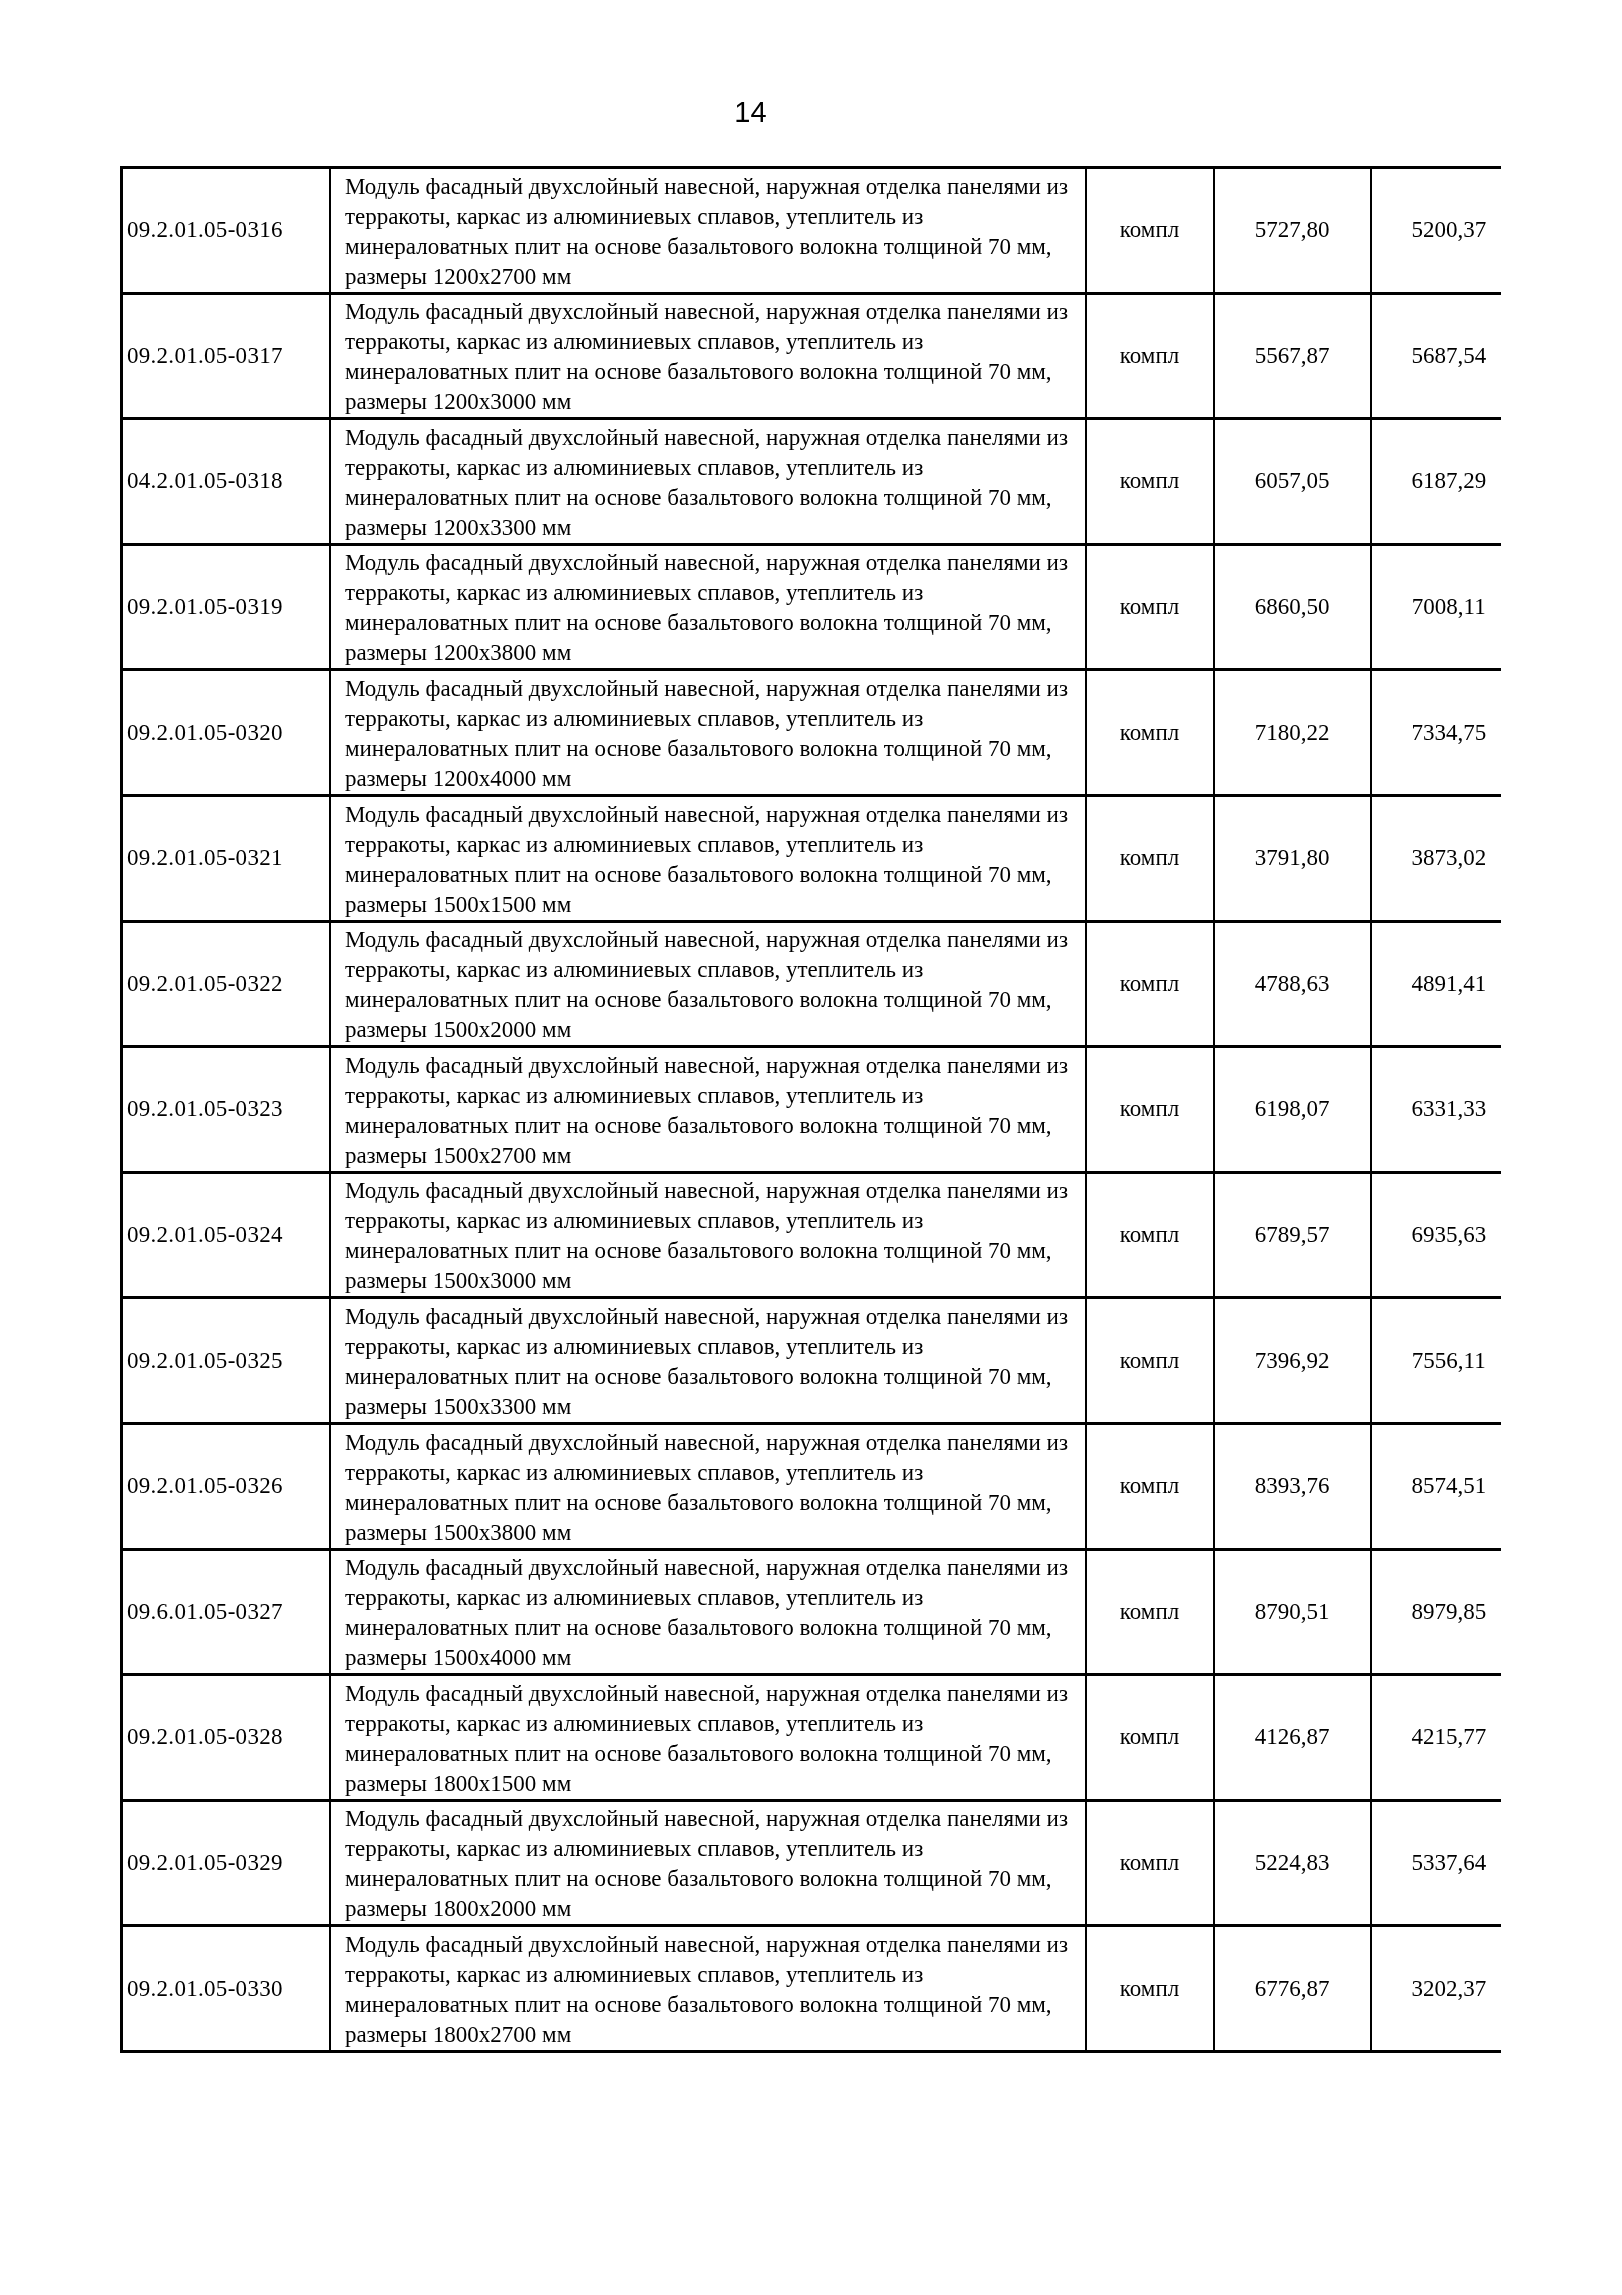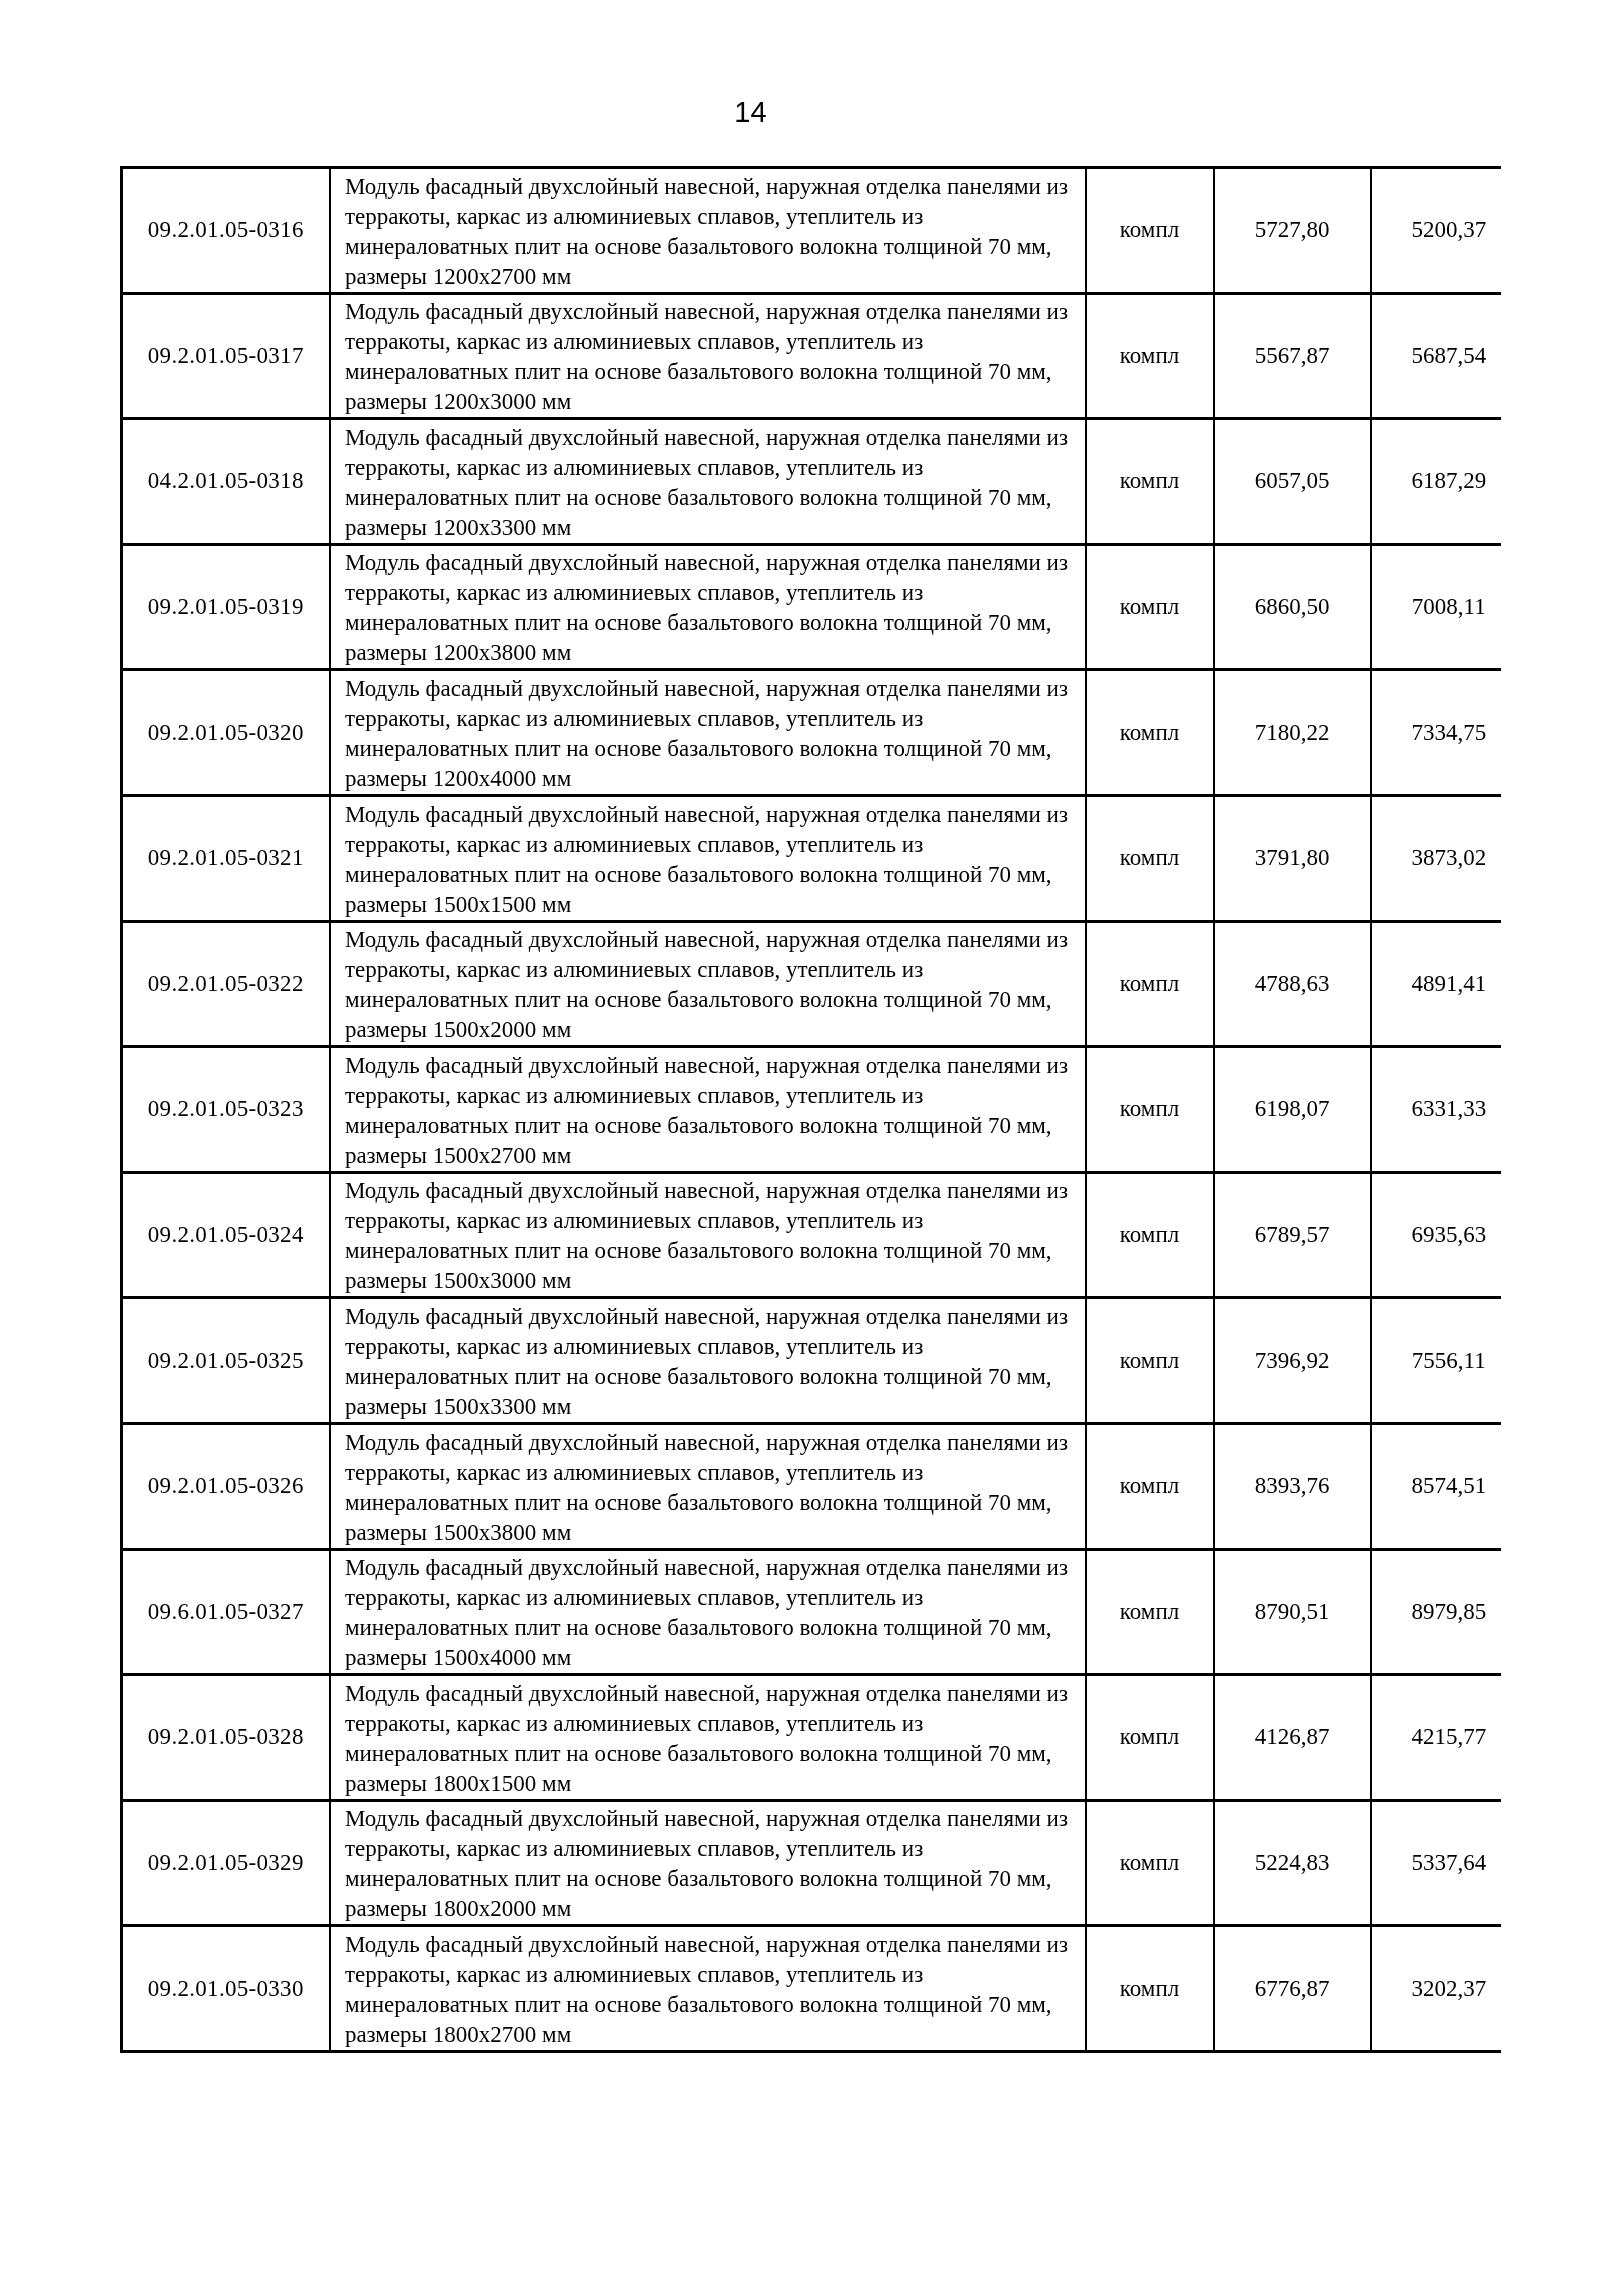--- a/index.html
+++ b/index.html
@@ -43,21 +43,20 @@
     height: 124px;
   }
   table.price-table td {
     border: 2.6px solid #000000;
     border-top-width: 3.3px;
     border-bottom-width: 3.3px;
     box-sizing: border-box;
     overflow: hidden;
   }
   td.c-code {
-    text-align: center;
     vertical-align: middle;
     padding: 0 3.9px;
     letter-spacing: 0.3px;
   }
   td.c-desc {
     text-align: left;
     vertical-align: top;
     padding: 2.6px 15.7px 0 14.4px;
     line-height: 30px;
   }

